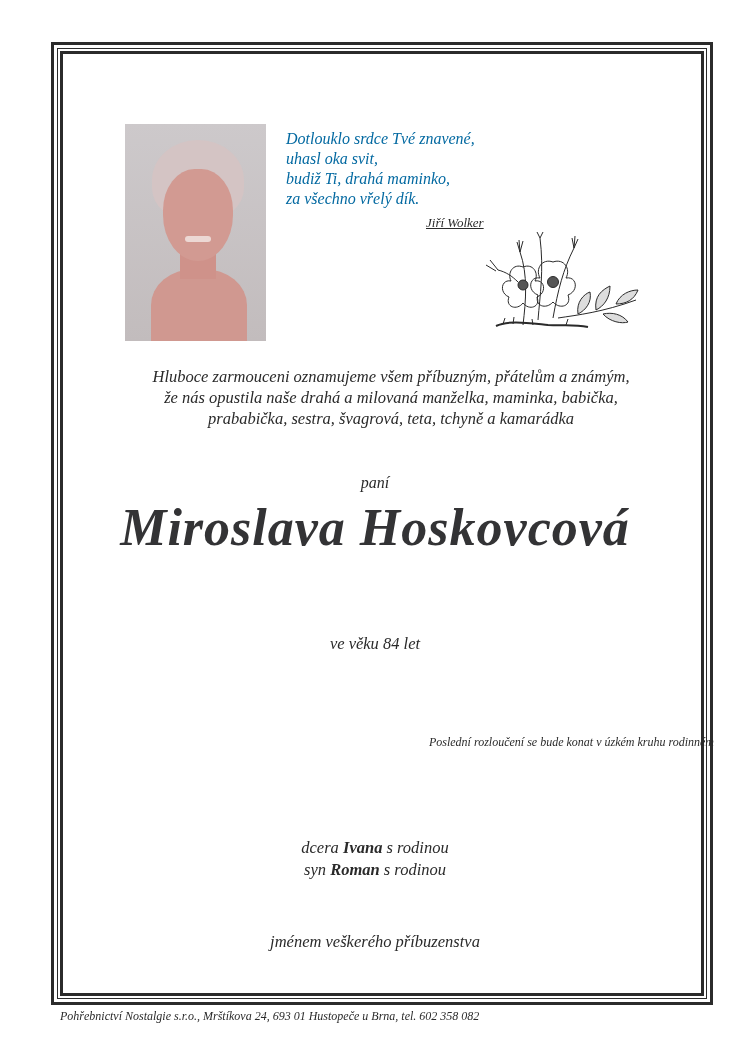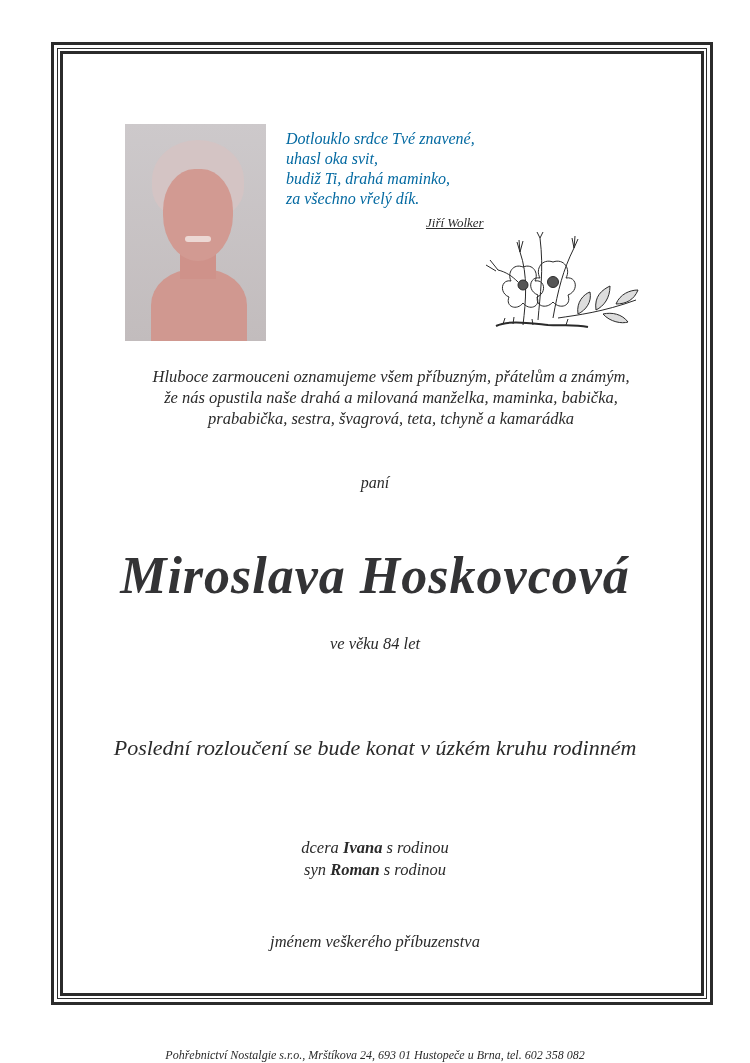--- a/index.html
+++ b/index.html
@@ -14,28 +14,28 @@
   .photo .neck { position:absolute; left:55px; top:125px; width:36px; height:30px; background:#cf928a; }
   .photo .shoulders { position:absolute; left:26px; top:145px; width:96px; height:80px; border-radius:45% 45% 0 0; background:#d09890; }
   .photo .mouth { position:absolute; left:60px; top:112px; width:26px; height:6px; border-radius:3px; background:#ecd8d4; }
   .poem { position:absolute; left:286px; top:129px; font-style:italic; font-size:16px; line-height:20px; color:#0369a1; }
   .poem-line { display:block; white-space:nowrap; }
   .poem-author { position:absolute; left:426px; top:215px; font-style:italic; font-size:13px; color:#2a2a2a; white-space:nowrap;text-decoration:underline; }
   .flower { position:absolute; left:478px; top:230px; width:165px; height:105px; }
   .announce { position:absolute; left:60px; width:630px; top:366px; text-align:center; font-style:italic; font-size:16.5px; line-height:21px; color:#2a2a2a;padding-left:16px; }
   .announce-line { display:block; white-space:nowrap; }
   .pani { position:absolute; left:60px; width:630px; top:474px; text-align:center; font-style:italic; font-size:16px; color:#2a2a2a; }
-  .name { position:absolute; left:60px; width:630px; top:544px; text-align:center; font-style:italic; font-weight:bold; font-size:52px; line-height:64px; color:#333335; letter-spacing:1px; }
+  .name { position:absolute; left:60px; width:630px; top:496px; text-align:center; font-style:italic; font-weight:bold; font-size:52px; line-height:64px; color:#333335; letter-spacing:1px; }
   .death { position:absolute; left:60px; width:630px; top:634px; text-align:center; font-style:italic; font-size:16.5px; line-height:20px; color:#2a2a2a; }
-  .farewell { position:absolute; left:60px; width:630px; top:735px; text-align:center; font-style:italic; font-size:22px; color:#2a2a2a; }
+  .farewell { position:absolute; left:60px; width:630px; top:735px; text-align:right; font-style:italic; font-size:12px; color:#2a2a2a;padding-left:24px; }
   .family { position:absolute; left:60px; width:630px; top:837px; text-align:center; font-style:italic; font-size:16.5px; line-height:21.5px; color:#2a2a2a; }
   .family-line { display:block; white-space:nowrap; }
   .family-line b { font-weight:bold; }
   .behalf { position:absolute; left:60px; width:630px; top:932px; text-align:center; font-style:italic; font-size:16.5px; color:#2a2a2a; }
-  .footer { position:absolute; left:60px; width:630px; top:1048px; text-align:center; font-style:italic; font-size:12px; color:#2a2a2a; white-space:nowrap; }
+  .footer { position:absolute; left:60px; width:630px; top:1009px; text-align:left; font-style:italic; font-size:12px; color:#2a2a2a; white-space:nowrap; }
 </style>
 </head>
 <body>
 
 <div class="frame-outer">
   <div class="frame-mid">
     <div class="frame-inner"></div>
   </div>
 </div>
 

